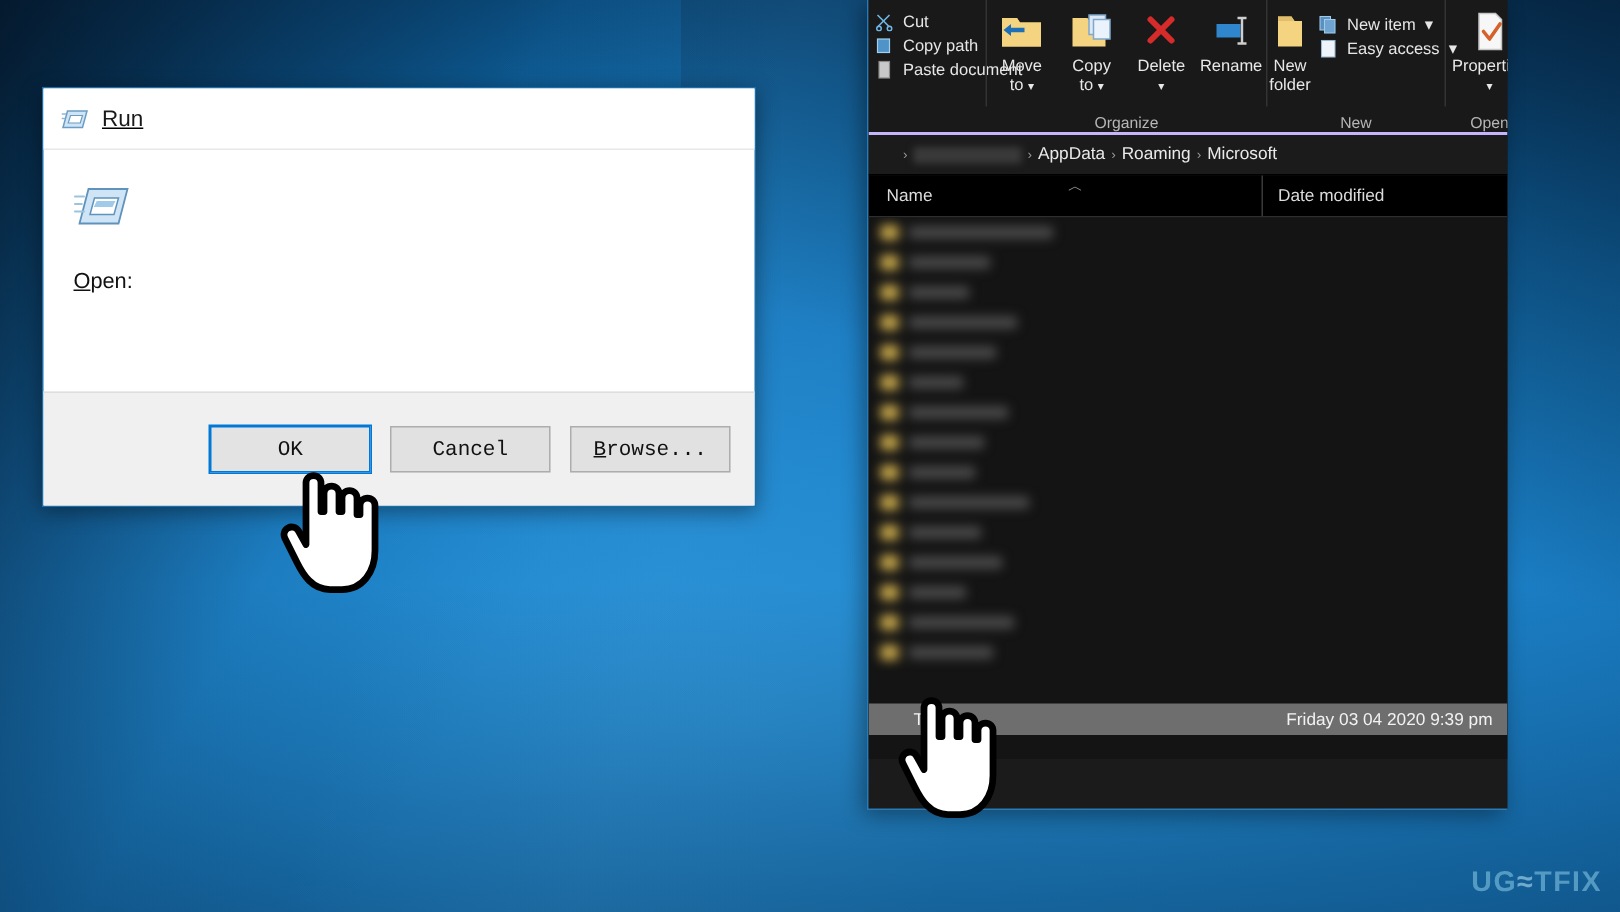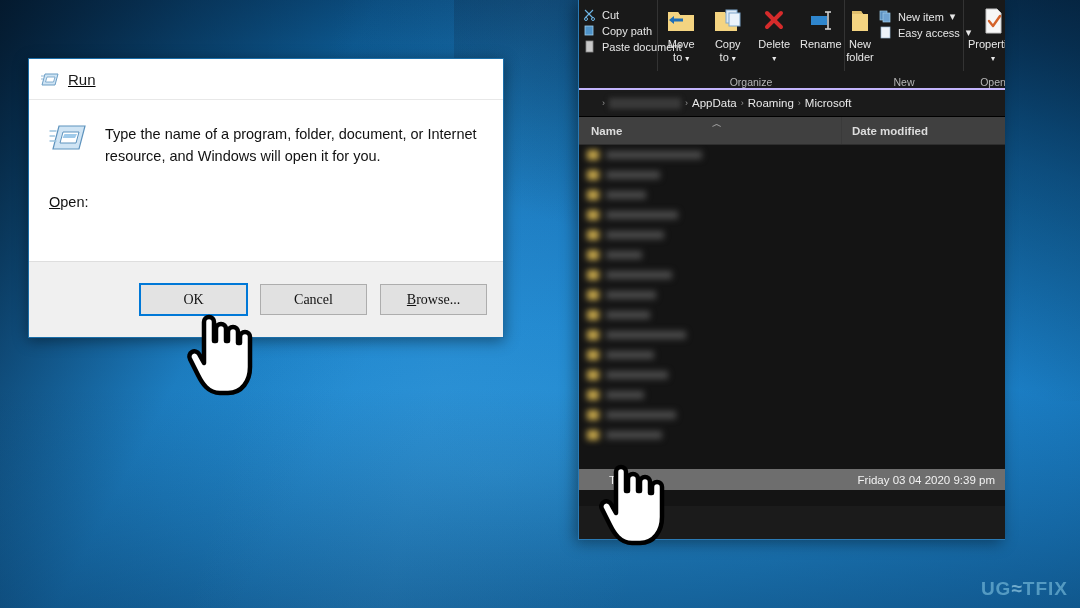--- a/index.html
+++ b/index.html
@@ -80,21 +80,21 @@
   }
   .run-footer{
     position:absolute;left:0;right:0;bottom:0;height:76px;
     background:#f0f0f0;border-top:1px solid #dedede;
     display:flex;align-items:center;justify-content:flex-end;
     gap:13px;padding-right:16px;box-sizing:border-box;
   }
   .btn{
     width:107px;height:31px;background:#e1e1e1;border:1px solid #adadad;
     font-size:14px;color:#111;display:flex;align-items:center;justify-content:center;
-    box-sizing:border-box;font-family:Liberation Serif, serif;
+    box-sizing:border-box;font-family:Liberation Mono, monospace;
   }
   .btn u{text-decoration:underline;}
   .btn.focused{
     border:1px solid #0078d7;outline:1px solid #0078d7;outline-offset:0px;
     background:#e3e3e3;
   }
 
   
   #explorer{
     position:absolute;left:578px;top:0px;width:427px;height:540px;
@@ -129,22 +129,22 @@
     padding-left:6px;gap:4px;border-bottom:1px solid #000;
   }
   .crumb{font-size:11.5px;color:#e9e9e9;white-space:nowrap;}
   .crumb.blur{
     color:transparent;background:#3a3a3a;width:72px;height:11px;border-radius:1px;
     filter:blur(2.4px);
   }
   .sep{font-size:9px;color:#9a9a9a;}
 
   .colhdr{
-    height:27px;background:#404040;display:flex;align-items:center;
-    border-bottom:1px solid #2e2e2e;position:relative;font-weight:bold;
+    height:27px;background:#000000;display:flex;align-items:center;
+    border-bottom:1px solid #2e2e2e;position:relative;
   }
   .colhdr .c1{flex:0 0 250px;font-size:11.5px;color:#dcdcdc;padding-left:12px;position:relative;}
   .colhdr .c2{flex:1;font-size:11.5px;color:#dcdcdc;padding-left:10px;border-left:1px solid #3a3a3a;height:100%;display:flex;align-items:center;}
   .sortcaret{position:absolute;left:133px;top:-8px;font-size:10px;color:#9a9a9a;}
 
   .filelist{position:relative;height:361px;background:#141414;overflow:hidden;}
   .blurrows{
     position:absolute;left:0;top:0;width:300px;height:300px;
     filter:blur(3.4px);
   }
@@ -468,21 +468,20 @@
           <path d="M10 4 L36 4 L30 27 L4 27 Z" fill="#cfe4f4" stroke="#5e93bd" stroke-width="1.2"></path>
           <path d="M14 10 L30 10 L27 21 L11 21 Z" fill="#ffffff" stroke="#5e93bd" stroke-width="1"></path>
           <path d="M15.5 12 L28 12 L26 16 L13.5 16 Z" fill="#9fcaea"></path>
           <g stroke="#9cc3de" stroke-width="1.4" stroke-linecap="round">
             <line x1="1" y1="9" x2="7" y2="9"></line>
             <line x1="1" y1="14" x2="5.5" y2="14"></line>
             <line x1="1" y1="19" x2="7" y2="19"></line>
           </g>
         </svg>
       </span>
-      <div class="run-desc">Type the name of a program, folder, document, or Internet resource, and Windows will open it for you.</div>
     </div>
 
     <div class="open-row">
       <span class="open-label"><u>O</u><span>pen:</span></span>
     </div>
   </div>
 
   <div class="run-footer">
     <div class="btn focused">OK</div>
     <div class="btn">Cancel</div>

